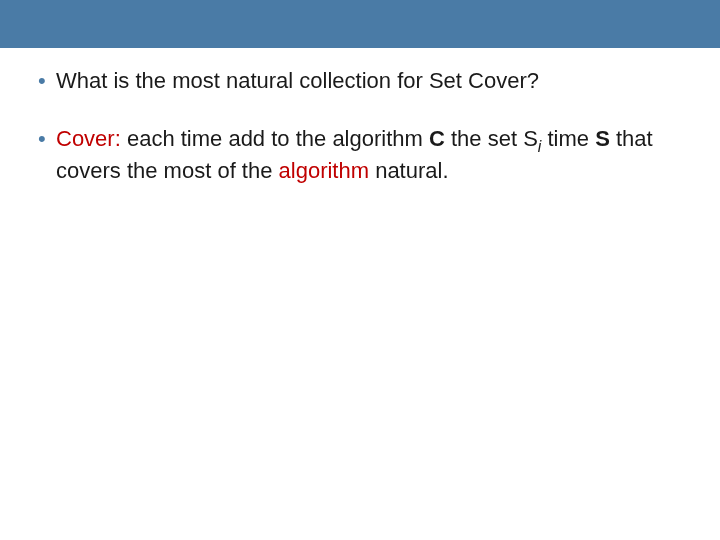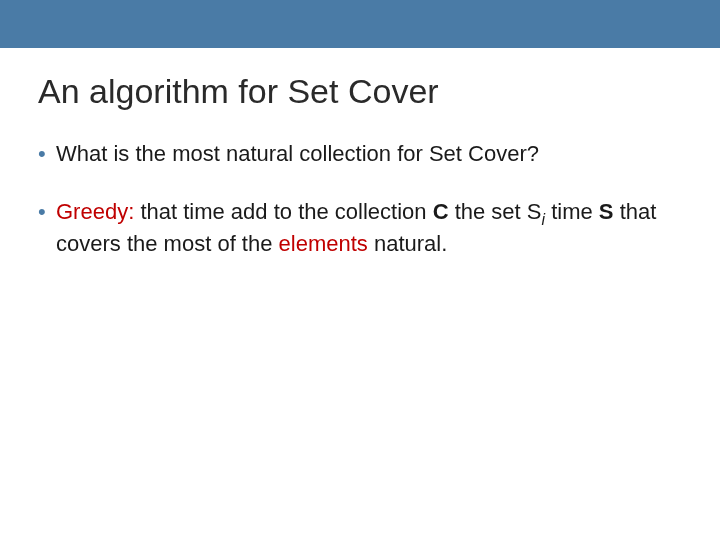--- a/index.html
+++ b/index.html
@@ -46,23 +46,22 @@
     .red { color: #c00000; }
     .bold { font-weight: 700; }
     .sub { font-style: italic; vertical-align: sub; font-size: 0.72em; position: relative; top: 0.08em; }
   </style>
 </head>
 <body>
 
 <div class="topbar"></div>
 
 <div class="slide">
-  <h1 class="title">An algorithm for Set Cover</h1>
 
   <ul class="bullets">
     <li>
       <span>What is the most natural collection for Set Cover?</span>
     </li>
     <li>
-      <span class="red">Greedy:</span><span> that time add to the collection </span><span class="bold">C</span><span> the set </span><span>S</span><span class="sub">i</span><span> time </span><span class="bold">S</span><span> that covers the most of the </span><span class="red">elements</span><span> natural.</span>
+      <span class="red">Cover:</span><span> each time add to the algorithm </span><span class="bold">C</span><span> the set </span><span>S</span><span class="sub">i</span><span> time </span><span class="bold">S</span><span> that covers the most of the </span><span class="red">algorithm</span><span> natural.</span>
     </li>
   </ul>
 </div>
 
 </body></html>

